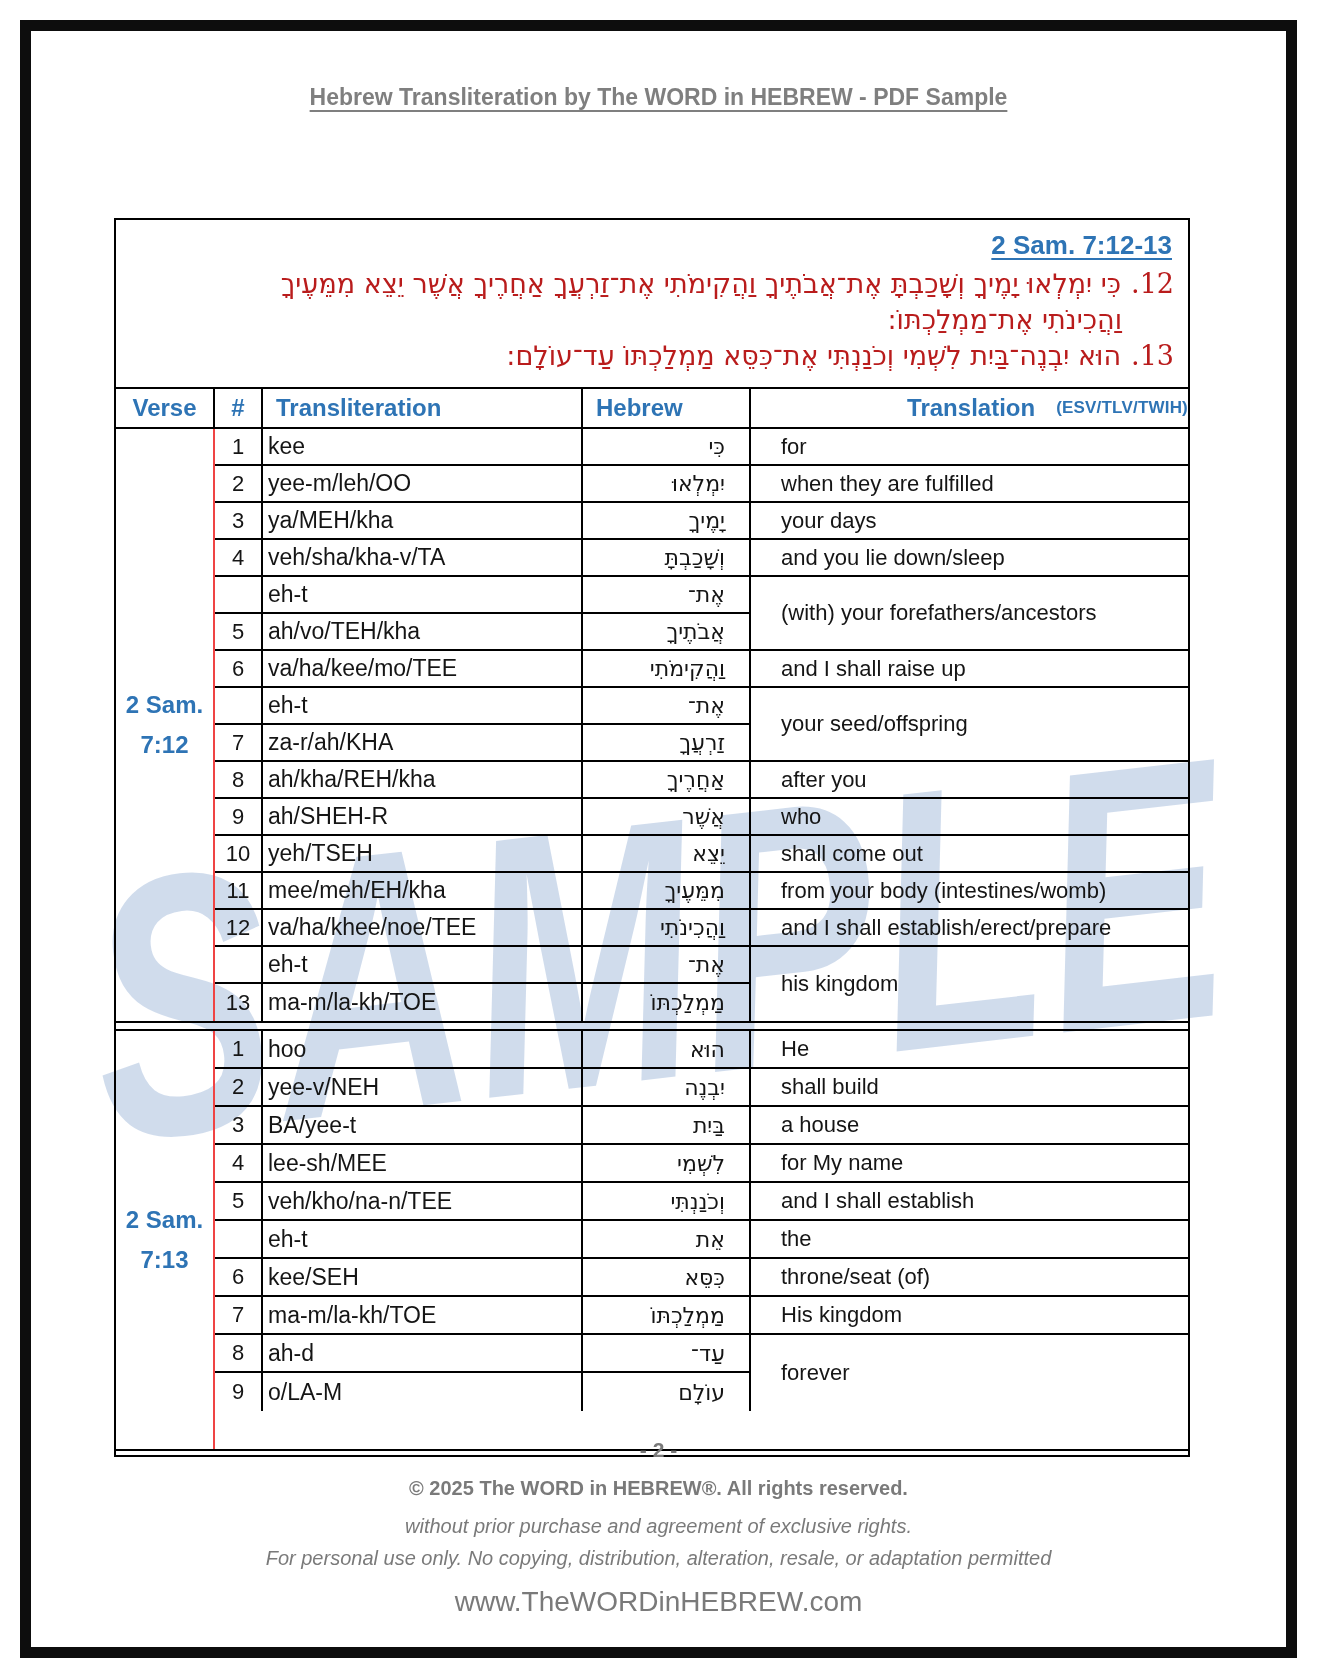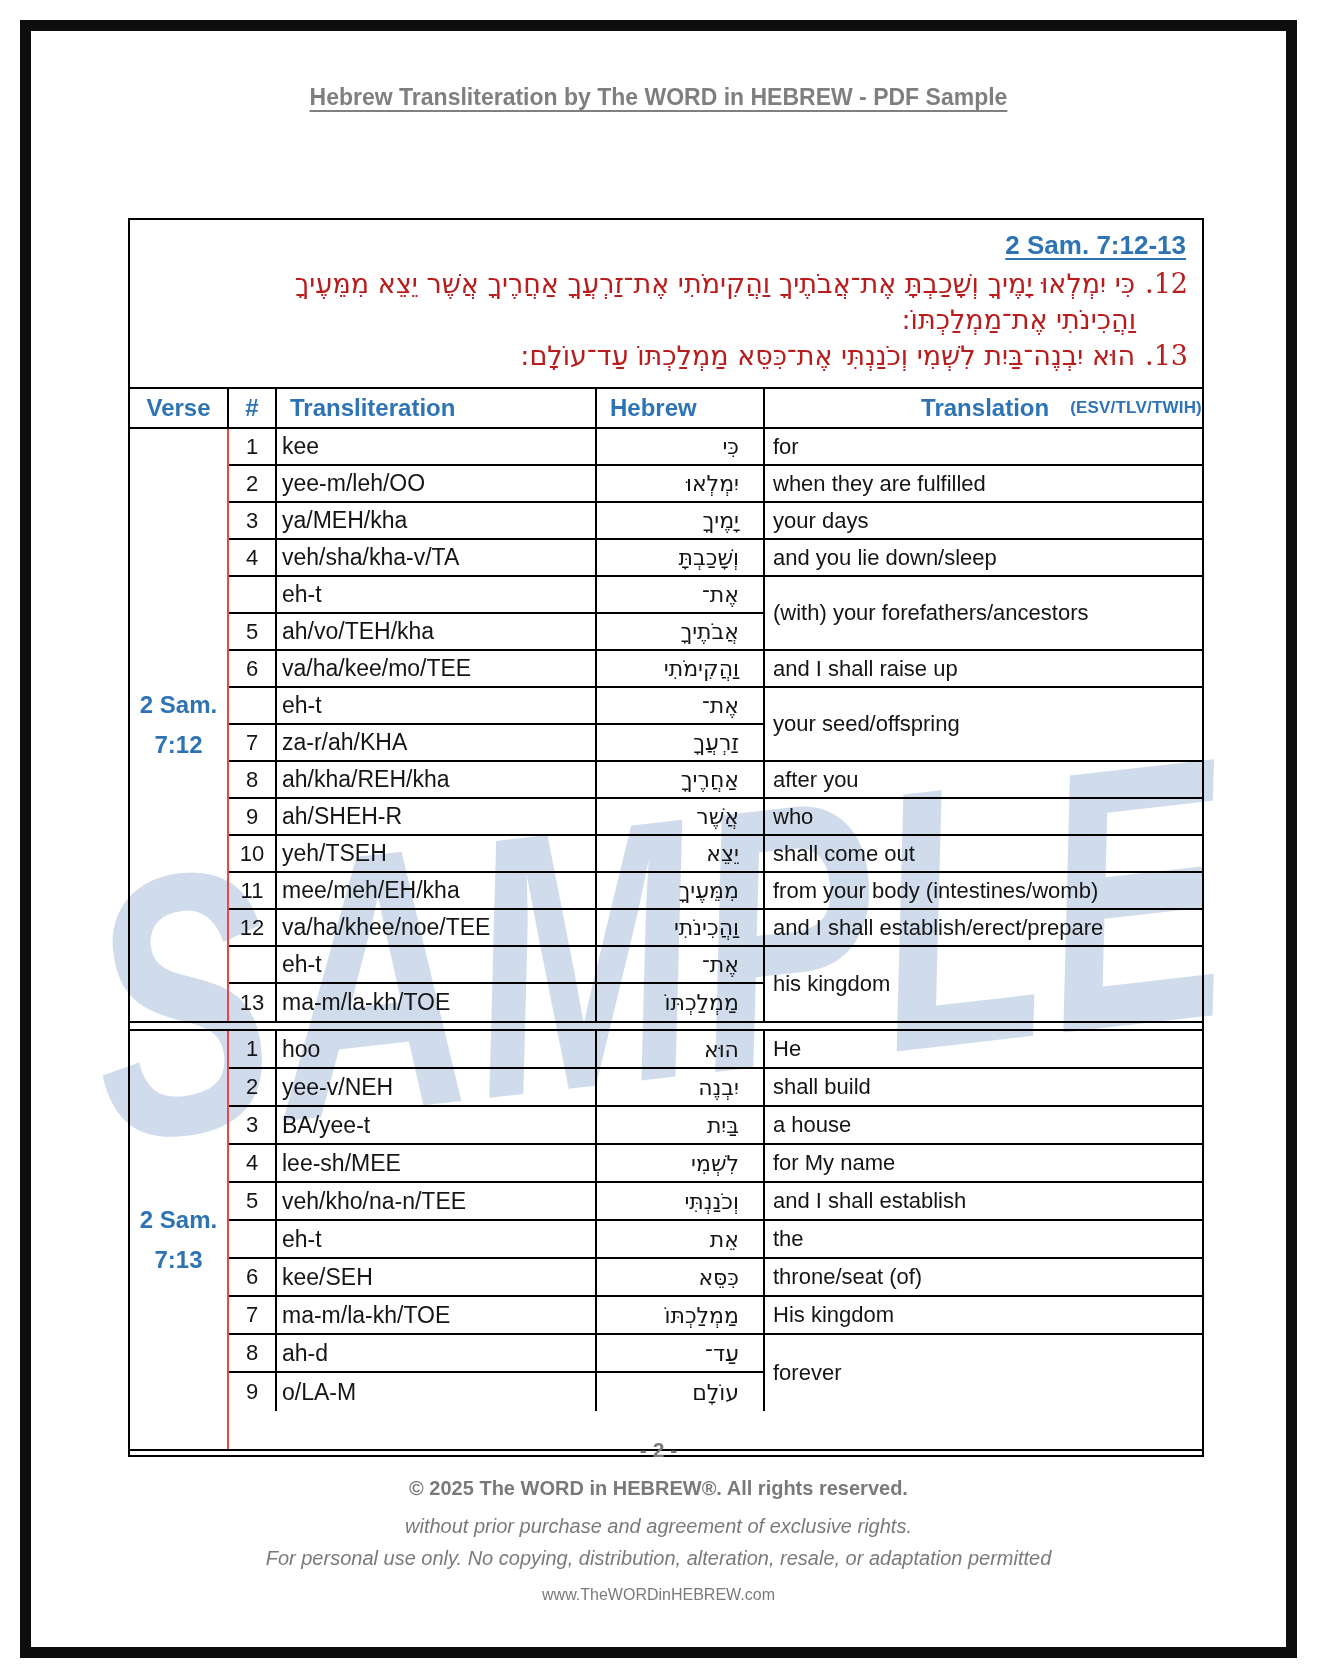--- a/index.html
+++ b/index.html
@@ -13,21 +13,21 @@
     font-size:23px;font-weight:bold;color:#7f7f7f;z-index:2;
   }
   .title span{text-decoration:underline;text-underline-offset:5px;}
   .watermark{
     position:absolute;left:50%;top:950px;z-index:0;white-space:nowrap;
     transform:translate(-50%,-50%) rotate(-6.5deg) scaleY(1.38);
     font-family:"Liberation Sans",sans-serif;font-style:italic;font-weight:800;
     font-size:268px;letter-spacing:4px;color:#ccd9eb;opacity:.9;
   }
   .tablewrap{
-    position:absolute;left:128px;top:218px;width:1072px;z-index:1;
+    position:absolute;left:114px;top:218px;width:1072px;z-index:1;
     border:2px solid #000;background:transparent;
   }
   
   .versebox{border-bottom:2px solid #000;padding:8px 14px 12px 14px;}
   .passref{
     text-align:right;font-size:26px;font-weight:bold;color:#2e74b5;
     text-decoration:underline;text-underline-offset:4px;margin:2px 2px 6px 0;
   }
   .vline{
     direction:rtl;text-align:right;font-size:27px;color:#b91c1c;
@@ -60,32 +60,32 @@
   .c{
     display:flex;align-items:center;border-right:2px solid #000;
     border-bottom:2px solid #000;font-size:23px;color:#151515;min-width:0;
   }
   .cnum{justify-content:center;font-size:22px;}
   .ctr{padding-left:5px;}
   .cheb{
     direction:rtl;justify-content:flex-start;padding-right:24px;
     font-family:"DejaVu Sans",sans-serif;font-size:22px;
   }
-  .ctx{padding-left:8px;border-right:none;font-size:22px;}
+  .ctx{padding-left:30px;border-right:none;font-size:22px;}
   .span2{grid-row:span 2;}
   .bb0{border-bottom:none;}
   
   .midsep{height:6px;border-top:2px solid #000;border-bottom:2px solid #000;}
   .botsep{height:4px;border-top:2px solid #000;}
   
   .footer{position:absolute;top:1438px;left:0;width:100%;text-align:center;color:#7a7a7a;z-index:2;}
   .pagenum{font-size:21px;font-weight:bold;margin-bottom:15px;}
   .copyright{font-size:20px;font-weight:bold;margin-bottom:15px;}
   .legal{font-size:20px;font-style:italic;margin-bottom:9px;}
-  .url{font-size:16px;margin-top:16px;}
+  .url{font-size:28px;margin-top:16px;}
 </style>
 </head>
 <body>
 
 <div class="frame"></div>
 
 <div class="watermark">SAMPLE</div>
 
 <div class="title"><span>Hebrew Transliteration by The WORD in HEBREW - PDF Sample</span></div>
 

